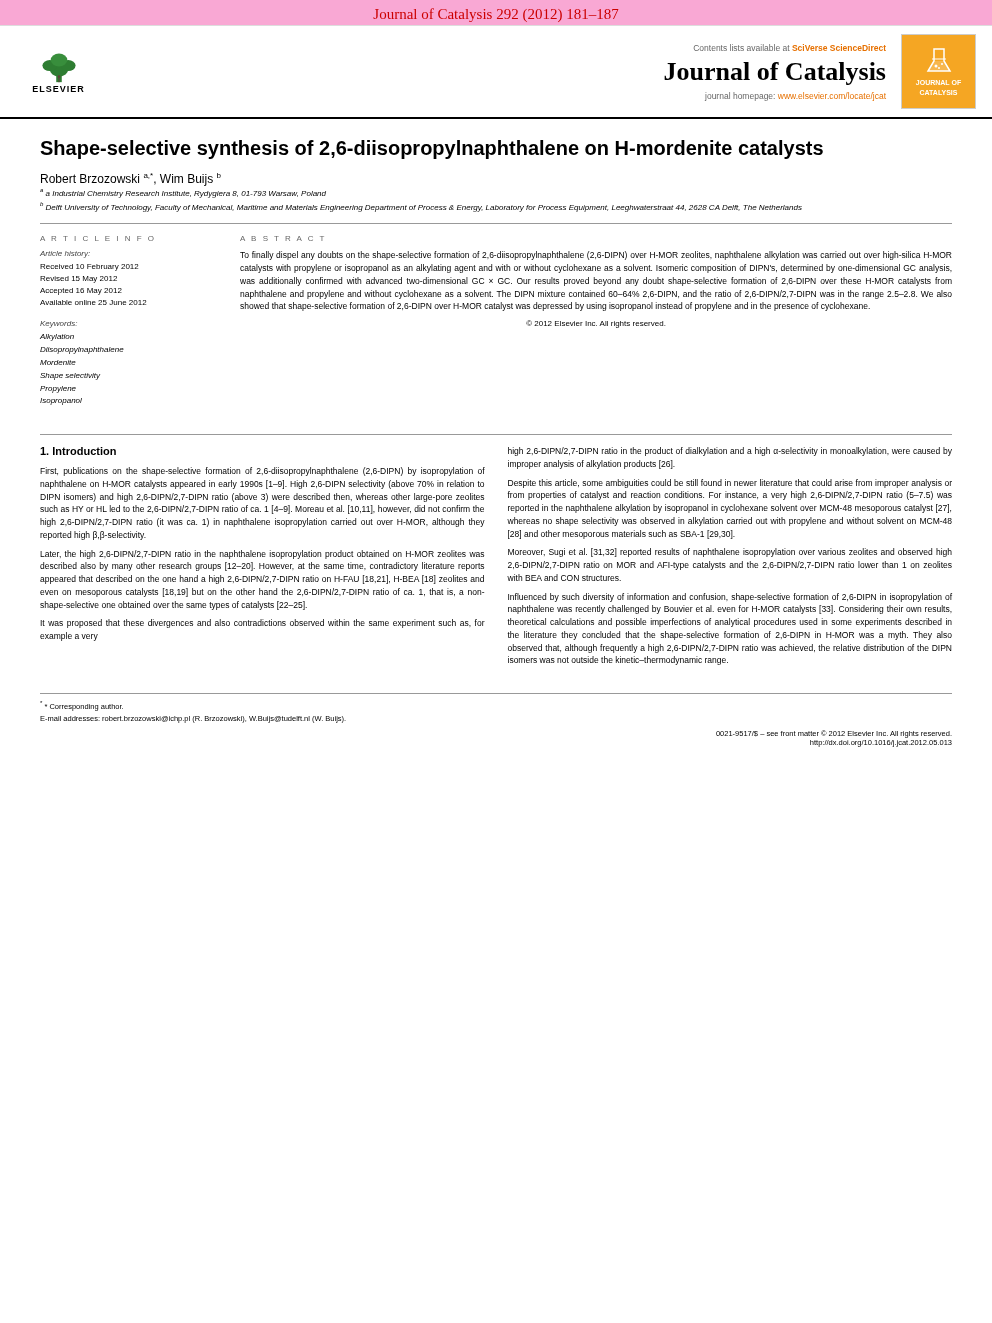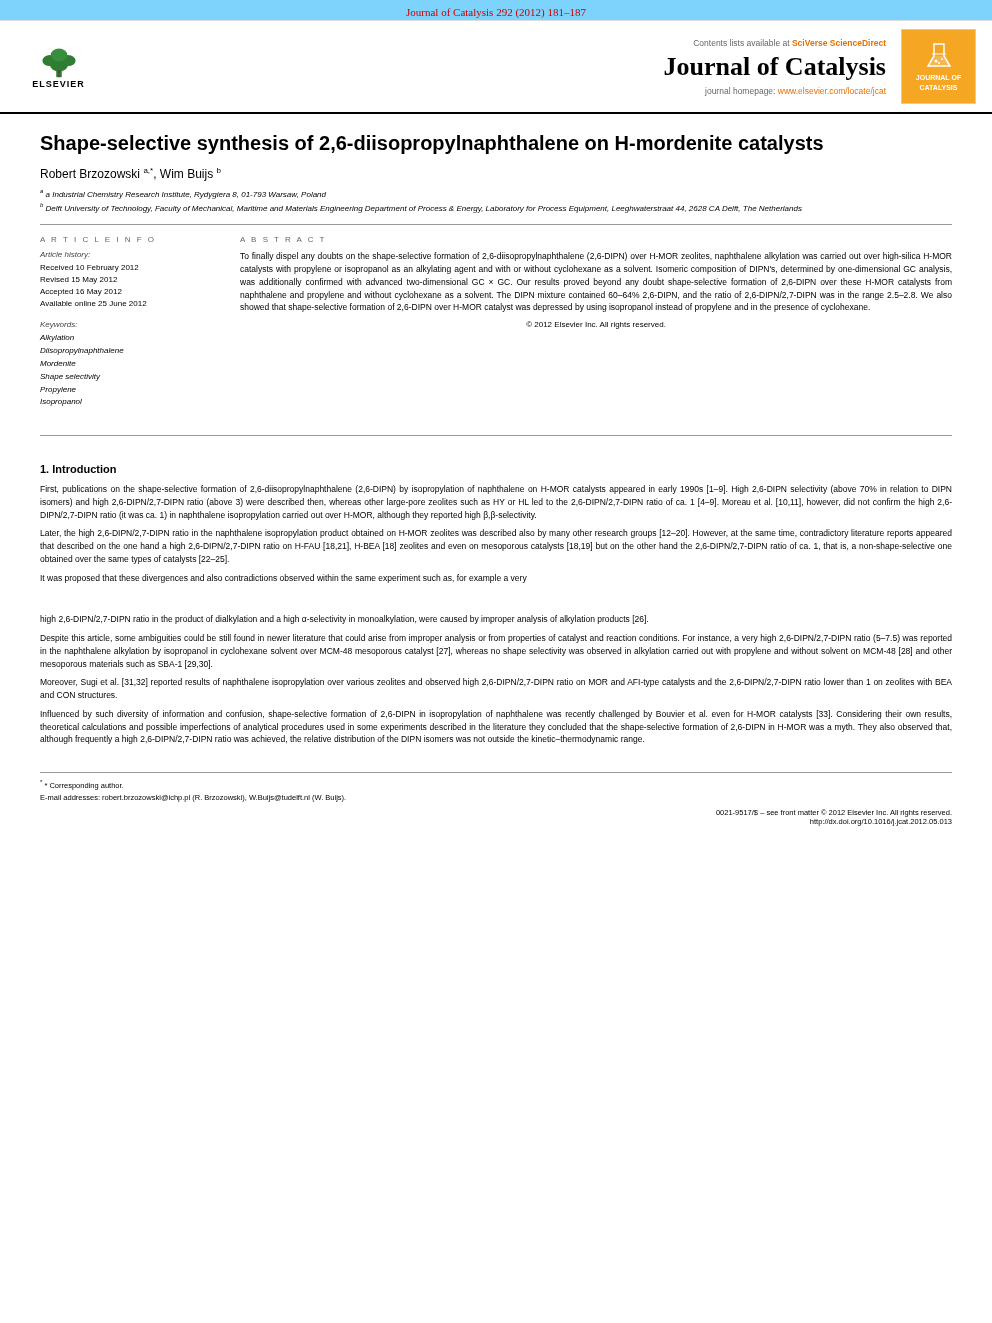--- a/index.html
+++ b/index.html
@@ -7,24 +7,24 @@
       background: #fff;
       font-family: "Times New Roman", Times, serif;
       font-size: 9.5px;
       color: #000;
       width: 992px;
       min-height: 1323px;
     }
 
     
     .top-bar {
-      background: #7dd3fc;
+      background: #f9a8d4;
       text-align: center;
       padding: 6px 0 2px;
-      font-size: 11px;
+      font-size: 15px;
       color: #c00;
       border-bottom: 1px solid #ddd;
     }
 
     
     .journal-header {
       display: flex;
       align-items: center;
       padding: 8px 16px;
       border-bottom: 2px solid #000;
@@ -122,21 +122,20 @@
       font-family: Arial, sans-serif;
       margin-bottom: 10px;
       line-height: 1.3;
       color: #000;
     }
 
     
     .authors {
       font-size: 12px;
       font-family: Arial, sans-serif;
-      margin-bottom: 6px;
       color: #000;
     }
     .authors sup {
       font-size: 8px;
     }
 
     
     .affiliations {
       font-size: 8px;
       font-style: italic;
@@ -213,22 +212,21 @@
       text-align: center;
       margin-top: 6px;
       font-family: Arial, sans-serif;
       color: #000;
     }
 
     
     .body-columns {
       display: flex;
       gap: 23px;
-      margin-top: 27px;
-      flex-direction: column;
+      margin-top: 10px;
     }
     .body-col {
       flex: 1;
     }
 
     .section-title {
       font-family: Arial, sans-serif;
       font-size: 11px;
       font-weight: bold;
       margin-bottom: 8px;

